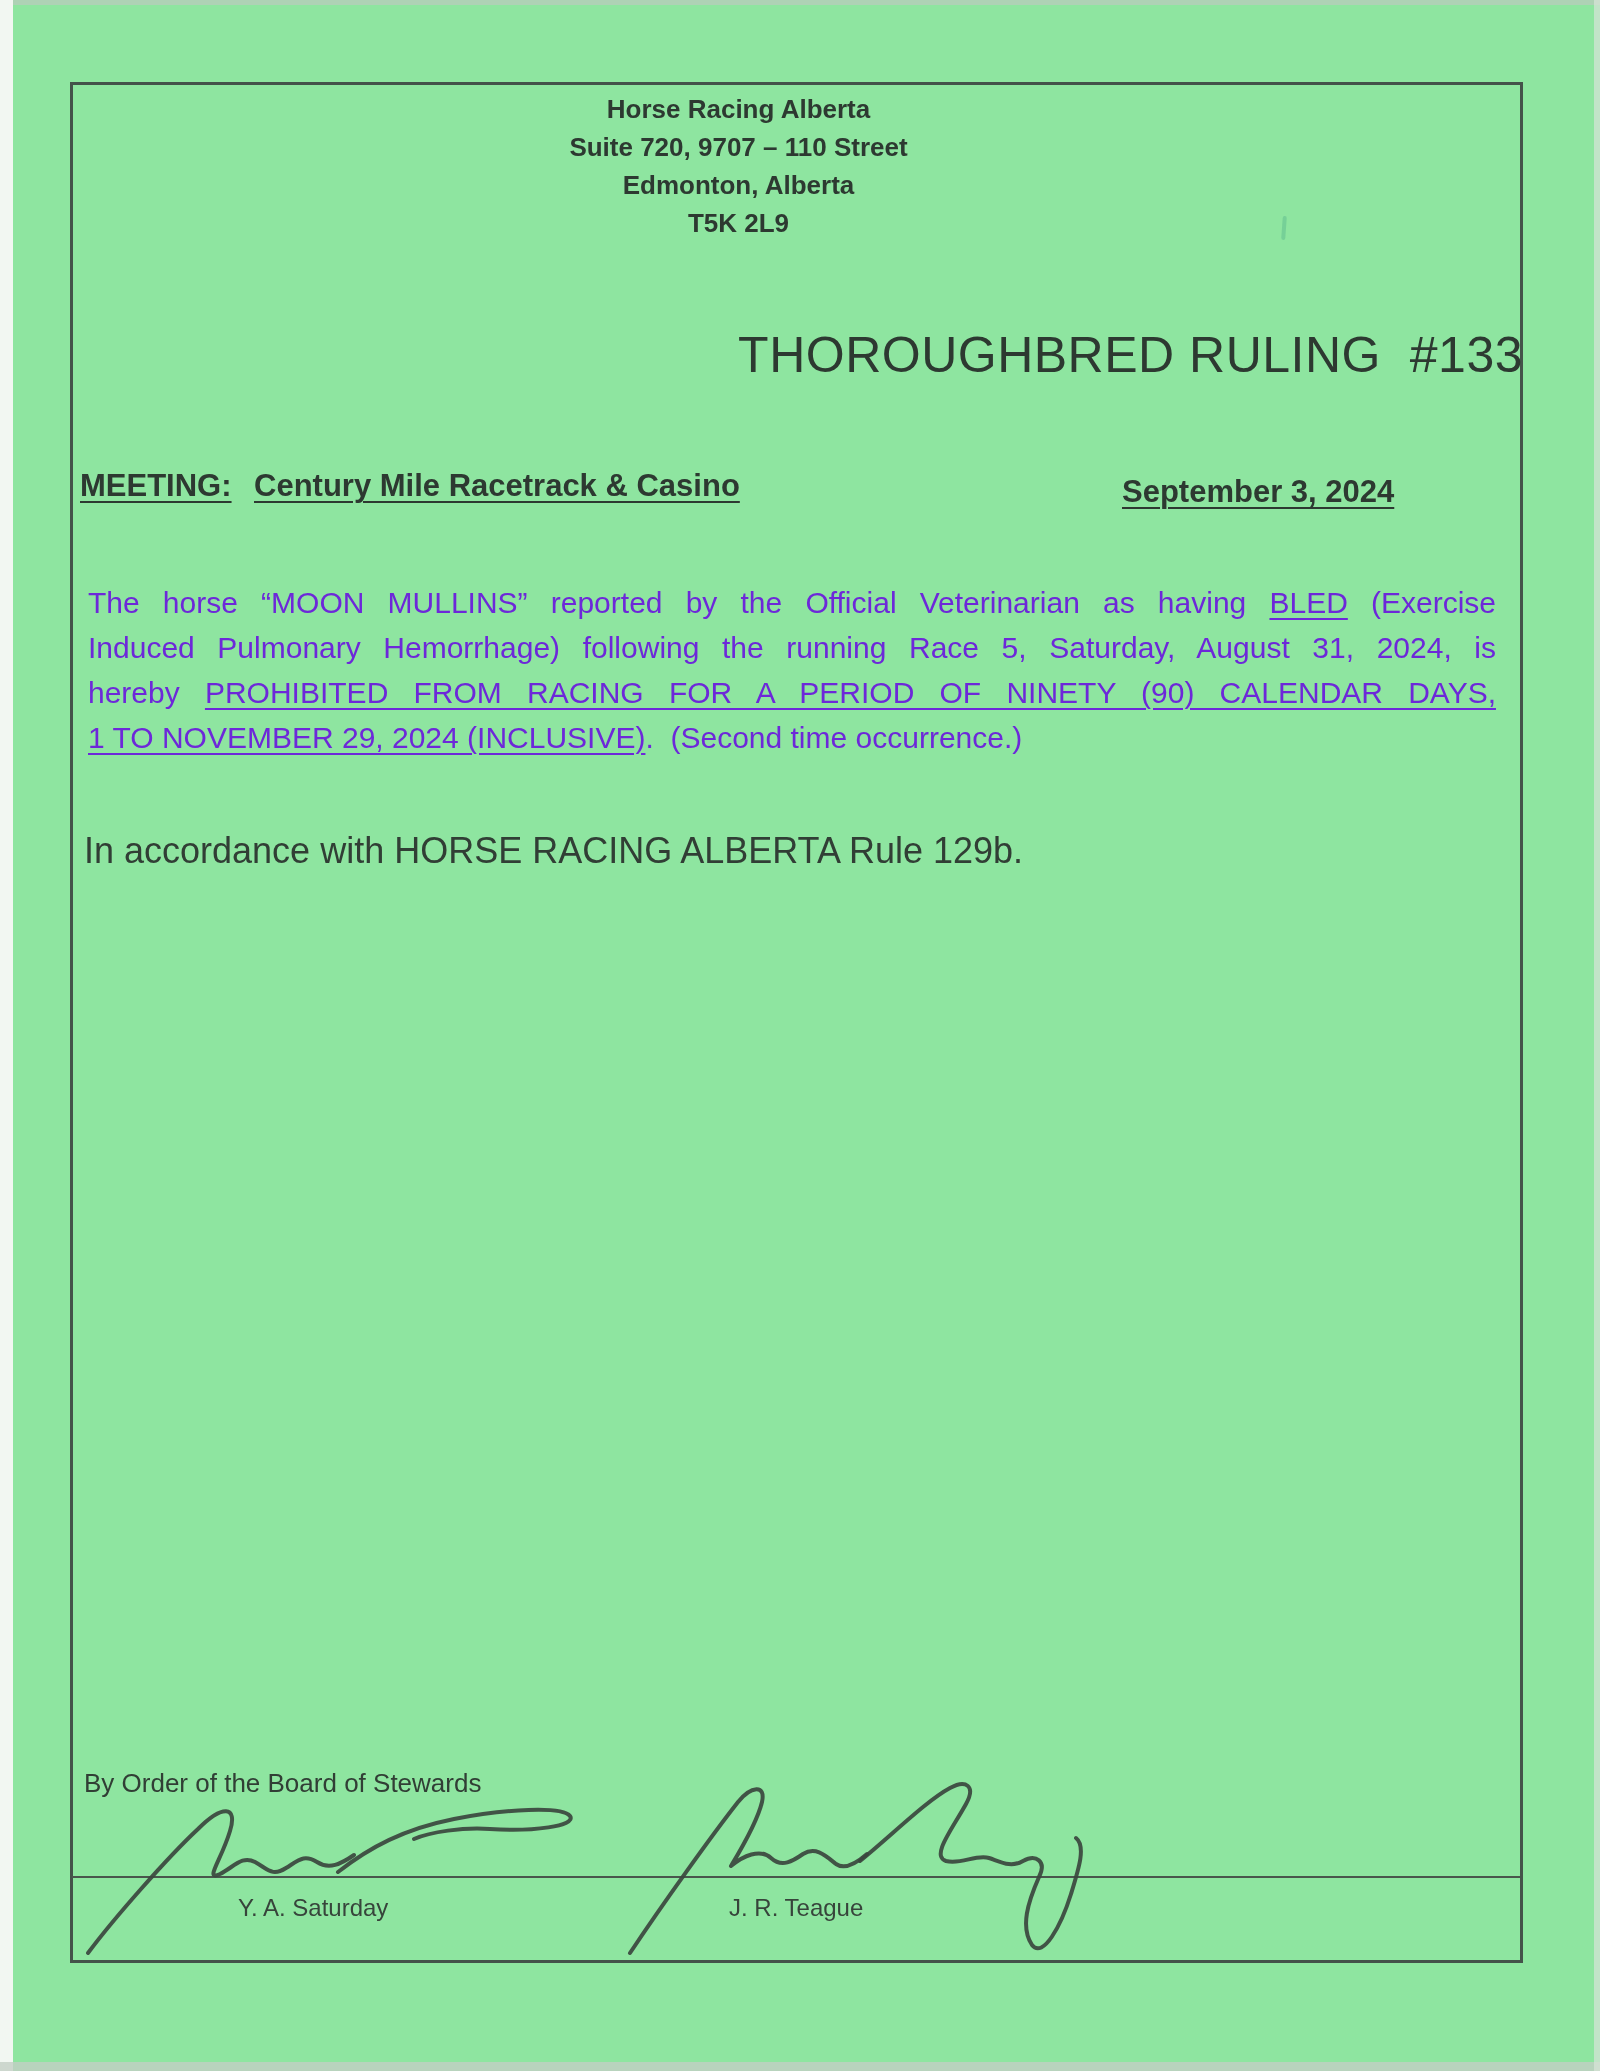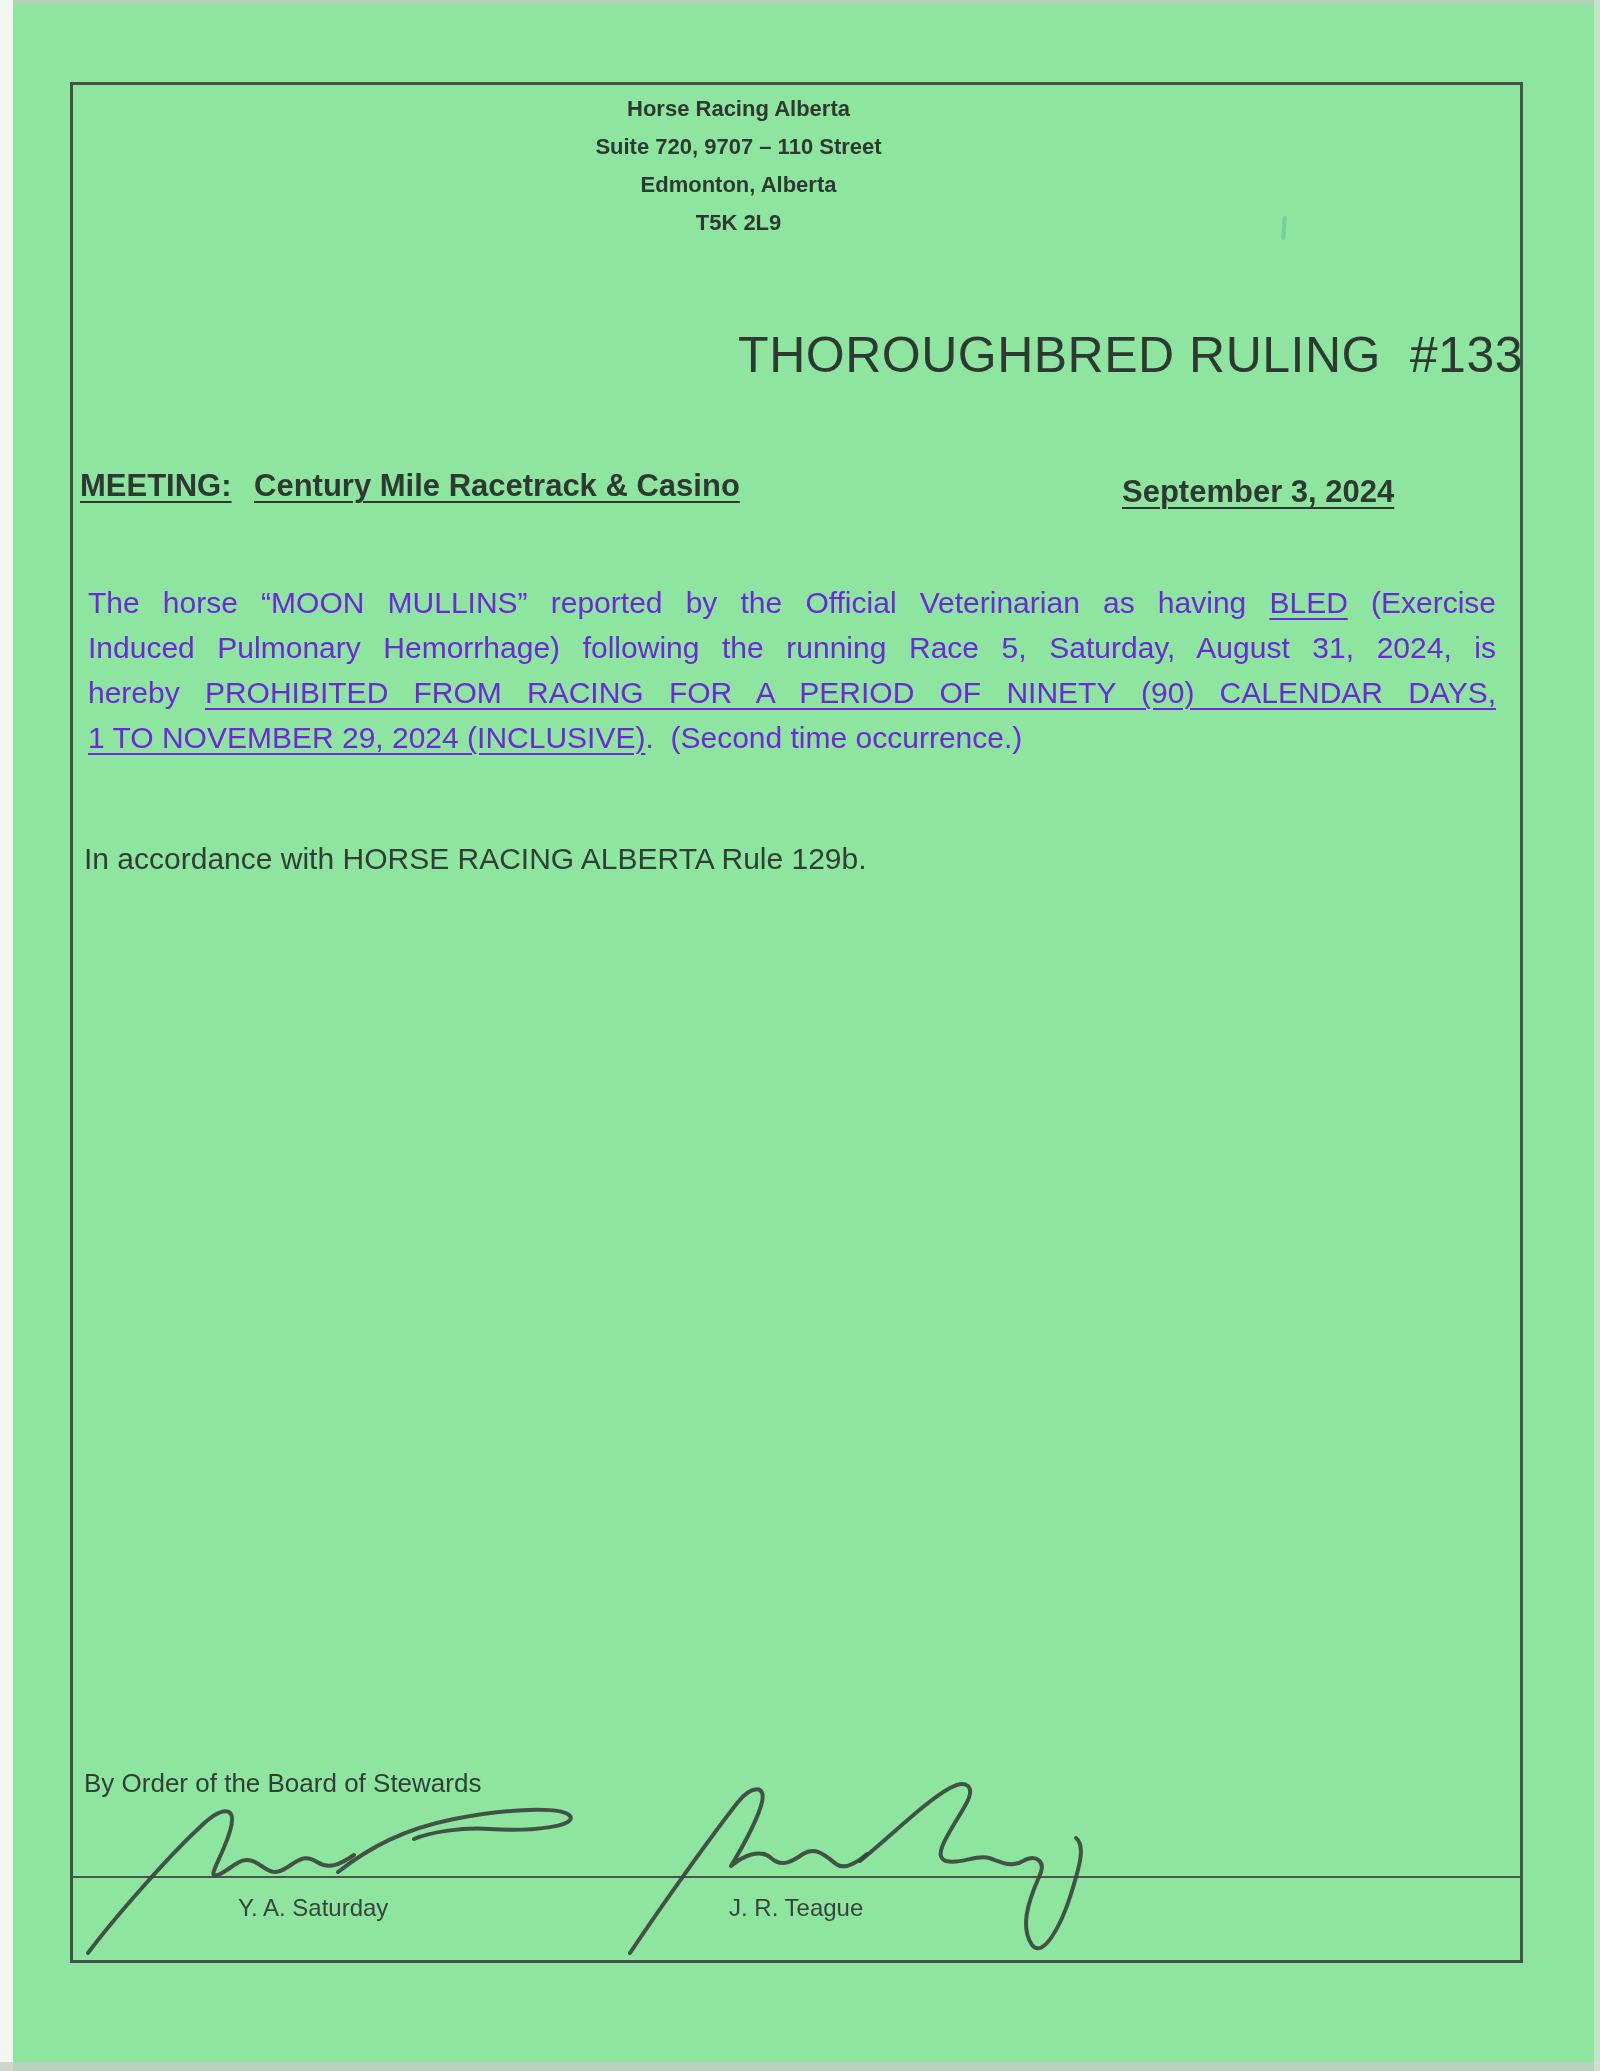--- a/index.html
+++ b/index.html
@@ -28,21 +28,21 @@
     width: 1447px; height: 1875px;
     border: 3px solid #44524a;
   }
 
   .letterhead {
     position: absolute;
     left: 70px; top: 90px;
     width: 1337px;
     text-align: center;
     font-weight: bold;
-    font-size: 22px;
+    font-size: 26px;
     line-height: 38px;
     color: #2d3931;
   }
 
   .ruling-title {
     position: absolute;
     left: 70px; top: 326px;
     width: 1453px;
     text-align: right;
     font-size: 50px;
@@ -73,24 +73,23 @@
   }
   .jline::after { content: ""; display: inline-block; width: 100%; height: 0; }
   .jline.last { text-align: left; }
   .jline.last::after { content: none; }
   .u { text-decoration: underline; text-underline-offset: 5px; text-decoration-thickness: 2px; }
 
   .para2 {
     position: absolute;
     left: 84px; top: 828px;
     width: 1408px;
-    font-size: 30px;
+    font-size: 36px;
     line-height: 45px;
     color: #313e35;
-    margin-top: 8px;
   }
 
   .by-order {
     position: absolute;
     left: 84px; top: 1740px;
     font-size: 26px;
     color: #313e35;
     margin-top: 28px;
   }
 

